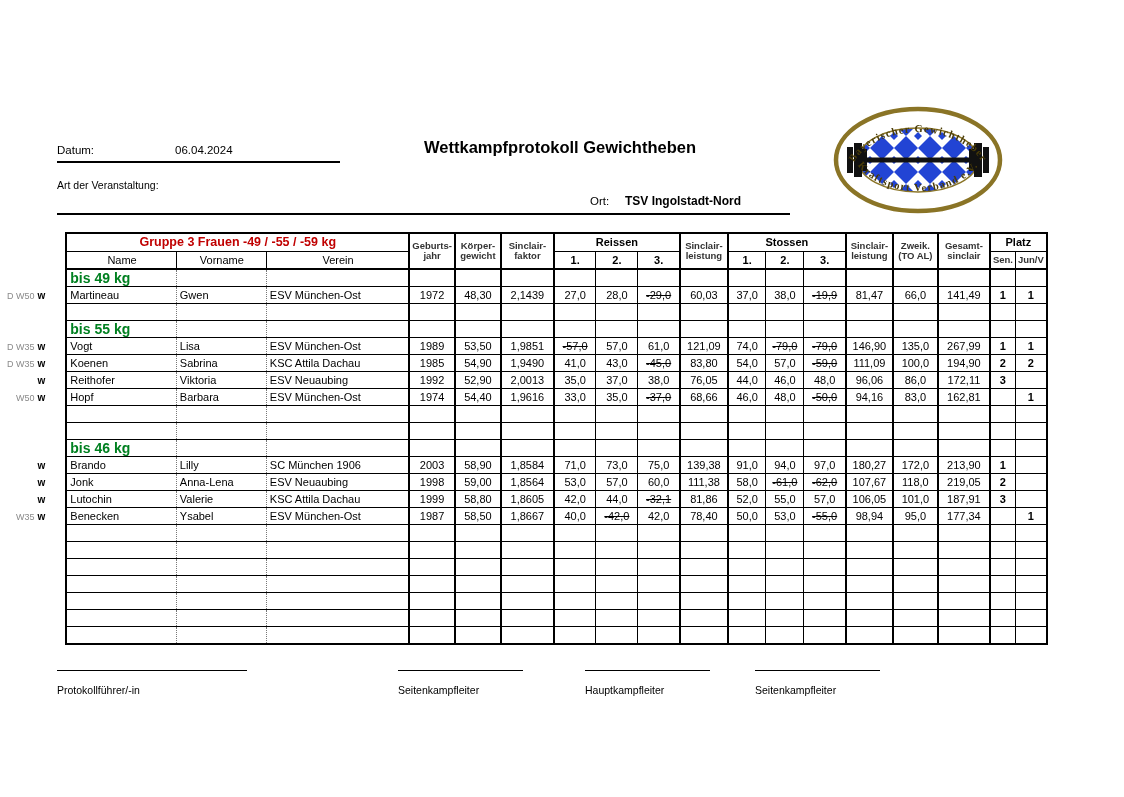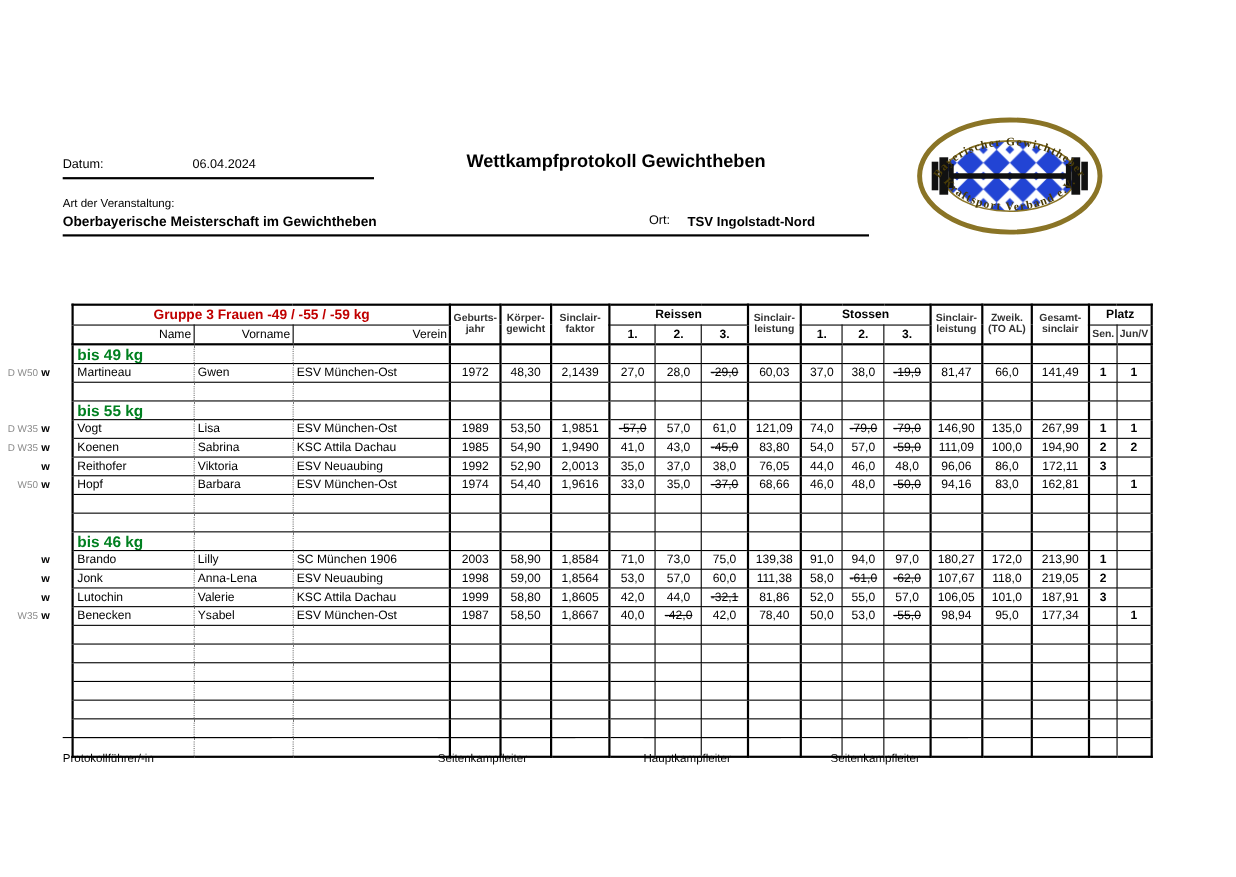--- a/index.html
+++ b/index.html
@@ -11,26 +11,26 @@
   .doc-title{position:absolute;left:360px;top:138px;width:400px;text-align:center;font-size:16.5px;font-weight:bold;}
   .art-label{position:absolute;left:57px;top:179px;font-size:10.5px;}
   .art-row{position:absolute;left:57px;top:193px;width:733px;height:20px;border-bottom:2px solid #000;}
   .art-row .art-val{position:absolute;left:0;top:1px;font-size:12.5px;font-weight:bold;}
   .art-row .ort-label{position:absolute;left:533px;top:2px;font-size:11.5px;}
   .art-row .ort-val{position:absolute;left:568px;top:1px;font-size:12px;font-weight:bold;}
   .logo-wrap{position:absolute;left:833px;top:106px;width:170px;height:108px;}
 
   
   .tbl-wrap{position:absolute;left:5px;top:232px;}
-  table{border-collapse:collapse;table-layout:fixed;margin-top:44px;}
+  table{border-collapse:collapse;table-layout:fixed;}
   td{height:16px;font-size:11px;padding:0 2px;overflow:hidden;white-space:nowrap;vertical-align:middle;}
   thead tr.hr1{height:18px;} thead tr.hr2{height:16px;} tbody tr{height:17px;}
   thead td{border:1px solid #000;text-align:center;font-weight:bold;font-size:11px;}
   thead td.hs{font-weight:bold;font-size:9.5px;color:#333;white-space:pre-line;line-height:1.05;}
-  thead td.hl{text-align:right;font-weight:normal;padding-left:3px;}
+  thead td.hl{text-align:center;font-weight:normal;padding-left:3px;}
   thead td.htop{border-top-width:2px;}
   thead td.hbot{border-bottom-width:2px;}
   .hred{color:#c00000;font-size:12.5px;}
   td.b1{border-right:1px solid #000;}
   td.b2{border-right:2px solid #000;}
   td.bl2{border-left:2px solid #000;}
   td.dotR{border-right:1px dotted #777;}
   tbody td{border-bottom:1px solid #000;}
   tbody tr.last td{border-bottom-width:2px;}
   td.mcol, thead td.mcol{border:none;text-align:right;padding-right:20px;}
@@ -55,21 +55,20 @@
 
 <div>
 
   <div class="datum-row">
     <span>Datum:</span>
     <span class="val">06.04.2024</span>
   </div>
   <div class="doc-title">Wettkampfprotokoll Gewichtheben</div>
   <div class="art-label">Art der Veranstaltung:</div>
   <div class="art-row">
-    <span class="art-val">Oberbayerische Meisterschaft im Gewichtheben</span>
     <span class="ort-label">Ort:</span>
     <span class="ort-val">TSV Ingolstadt-Nord</span>
   </div>
 
   <div class="logo-wrap">
     <svg width="170" height="108" viewBox="-85 -54 170 108">
       <defs>
         <pattern id="rauten" width="24" height="24" patternUnits="userSpaceOnUse">
           <rect width="24" height="24" fill="#ffffff"></rect>
           <path d="M12 0 L24 12 L12 24 L0 12 Z" fill="#2244d4"></path>

